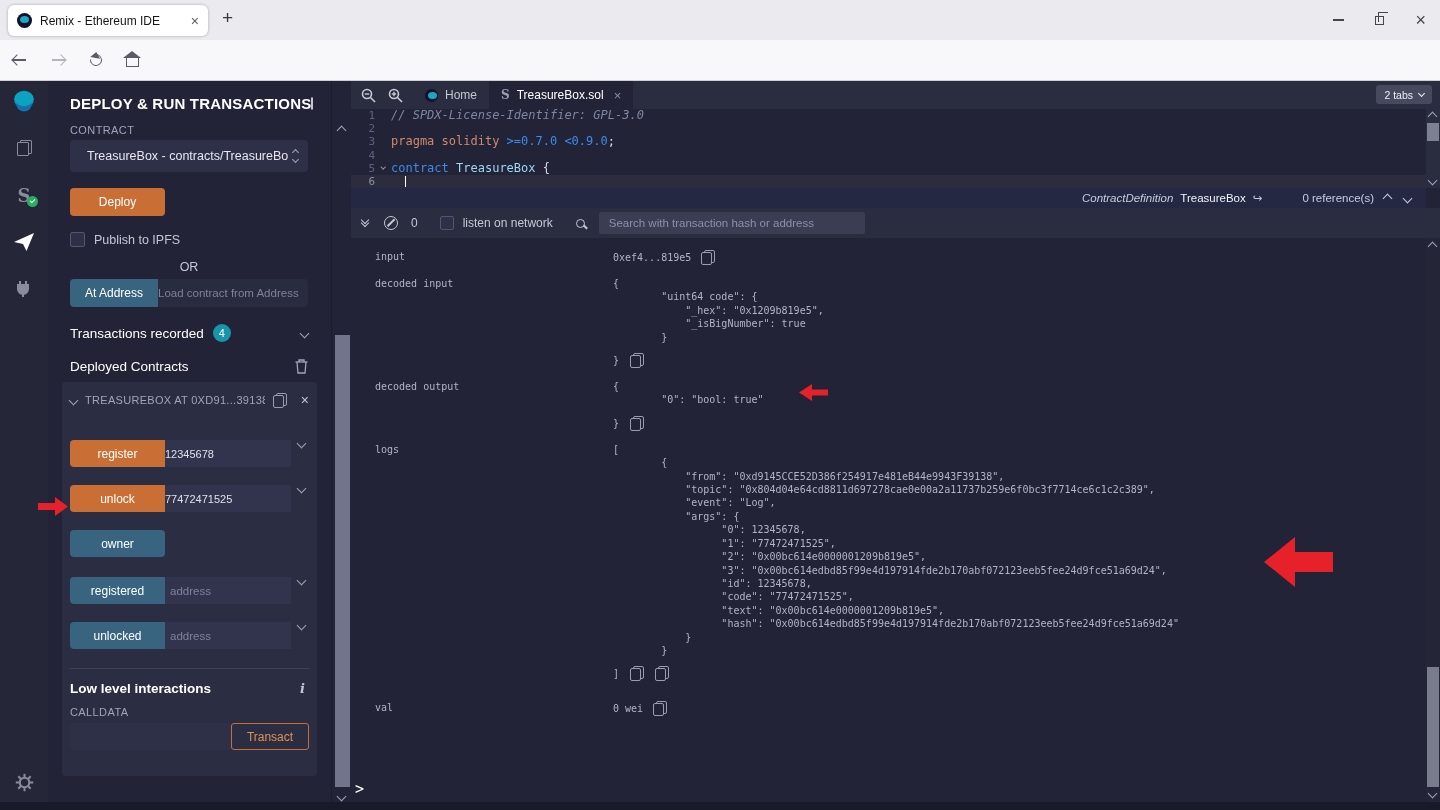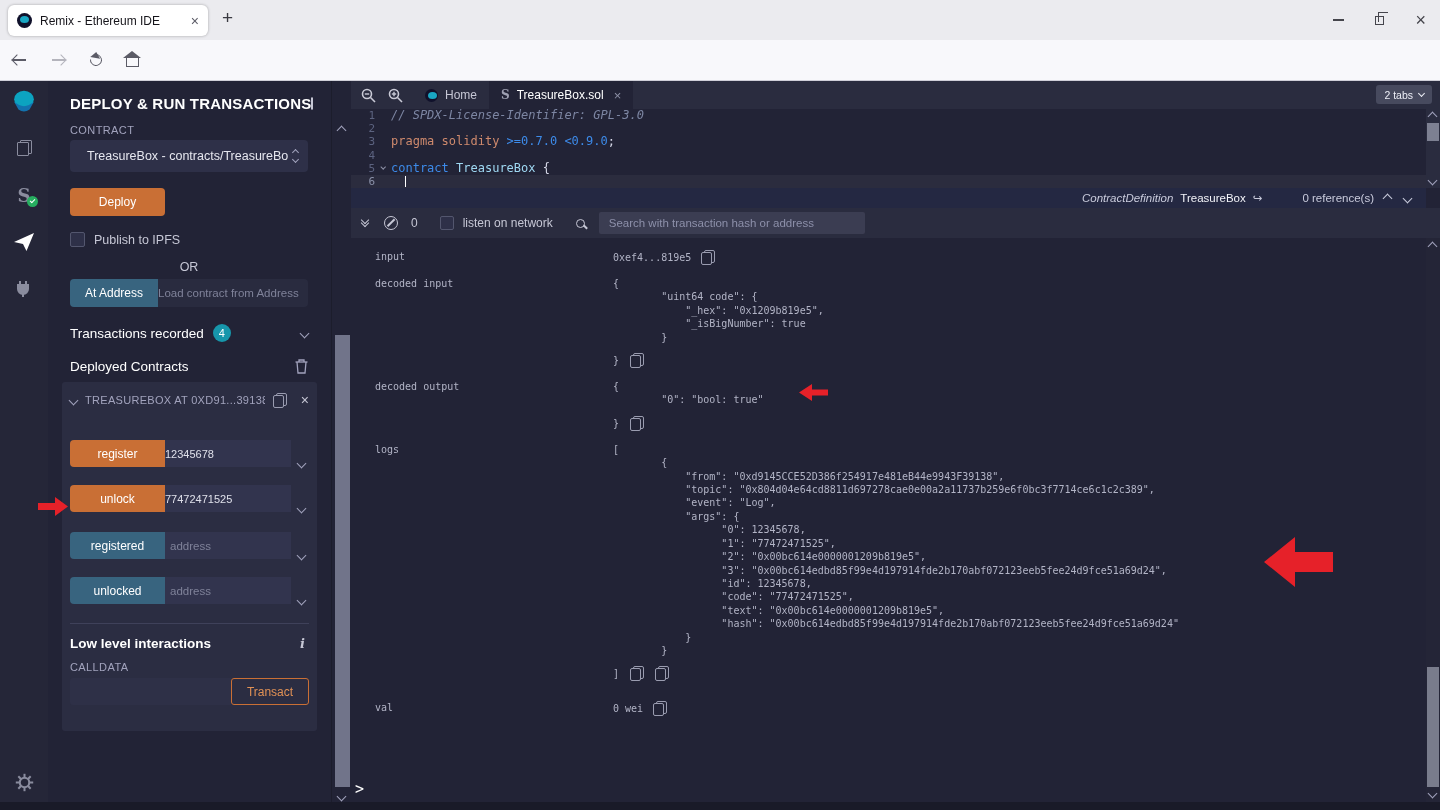--- a/index.html
+++ b/index.html
@@ -100,21 +100,21 @@
   .addr-row .field{flex:1;background:#292b3f;border-radius:0 4px 4px 0;display:flex;align-items:center;padding-left:0;font-size:11.5px;color:#7f8299}
   .secrow{margin-top:17px;display:flex;align-items:center;color:#fff}
   .secrow .lbl{font-size:13.5px}
   .tbadge{margin-left:9px;width:18px;height:18px;border-radius:50%;background:#1796ab;color:#fff;font-size:11px;display:flex;align-items:center;justify-content:center}
   .secrow .right{margin-left:auto;color:#a2a3bd;display:flex;align-items:center}
   .card{margin-top:8px;background:#2b2d42;border-radius:3px;padding:10px 8px 26px;--copybg:#2b2d42}
   .card .copy{--copybg:#2b2d42}
   .card-head{display:flex;align-items:center;gap:8px;color:#a2a3bd}
   .card-head .ttl{font-size:11px;letter-spacing:.3px;white-space:nowrap;overflow:hidden;flex:1}
   .card-head .x{font-size:14px;color:#c6c7d5;margin-left:6px}
-  .fnrow{display:flex;align-items:flex-end;height:27px}
+  .fnrow{display:flex;align-items:flex-start;height:27px}
   .fnrow .btn{width:95px;height:27px;flex:none}
   .fnrow .btn.joined{border-radius:4px 0 0 4px}
   .fnrow .fninput{width:126px;height:27px;background:#32344e;display:flex;align-items:center;font-size:11px;color:#dfe0ea;}
   .fnrow .fninput.ph{color:#7f8299;padding-left:5px;font-size:11.5px}
   .fnrow .chv{margin-left:7px;color:#a2a3bd}
   .divider{margin-top:19px;border-top:1px solid #3f415a}
   .llrow{margin-top:12px;display:flex;align-items:center}
   .llrow h2{font-size:13.5px;color:#fff;font-weight:bold;flex:1}
   .info-i{font-family:"DejaVu Serif",serif;font-style:italic;font-weight:bold;font-size:13px;color:#c6c7d5;margin-right:4px}
   .cd-lbl{margin-top:10px;font-size:11px;color:#a2a3bd;letter-spacing:.4px}
@@ -363,20 +363,23 @@
 
       <div class="fnrow" style="margin-top:32px">
         <div class="btn orange joined">register</div>
         <div class="fninput">12345678</div>
         <span class="chv d"></span>
       </div>
       <div class="fnrow" style="margin-top:18px">
         <div class="btn orange joined">unlock</div>
         <div class="fninput">77472471525</div>
         <span class="chv d"></span>
+      </div>
+      <div class="fnrow" style="margin-top:18px">
+        <div class="btn steel" style="border-radius:4px">owner</div>
       </div>
       <div class="fnrow" style="margin-top:20px">
         <div class="btn steel joined">registered</div>
         <div class="fninput ph">address</div>
         <span class="chv d"></span>
       </div>
       <div class="fnrow" style="margin-top:18px">
         <div class="btn steel joined">unlocked</div>
         <div class="fninput ph">address</div>
         <span class="chv d"></span>

